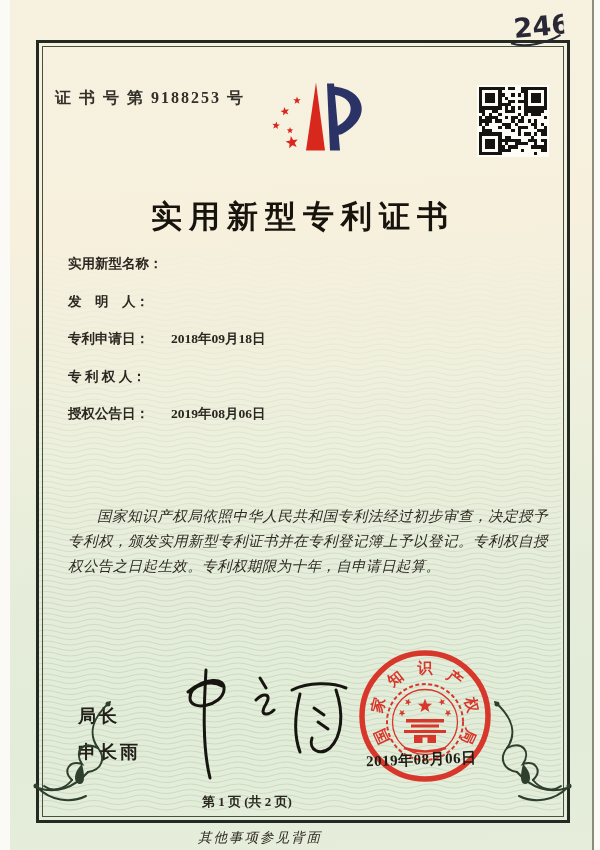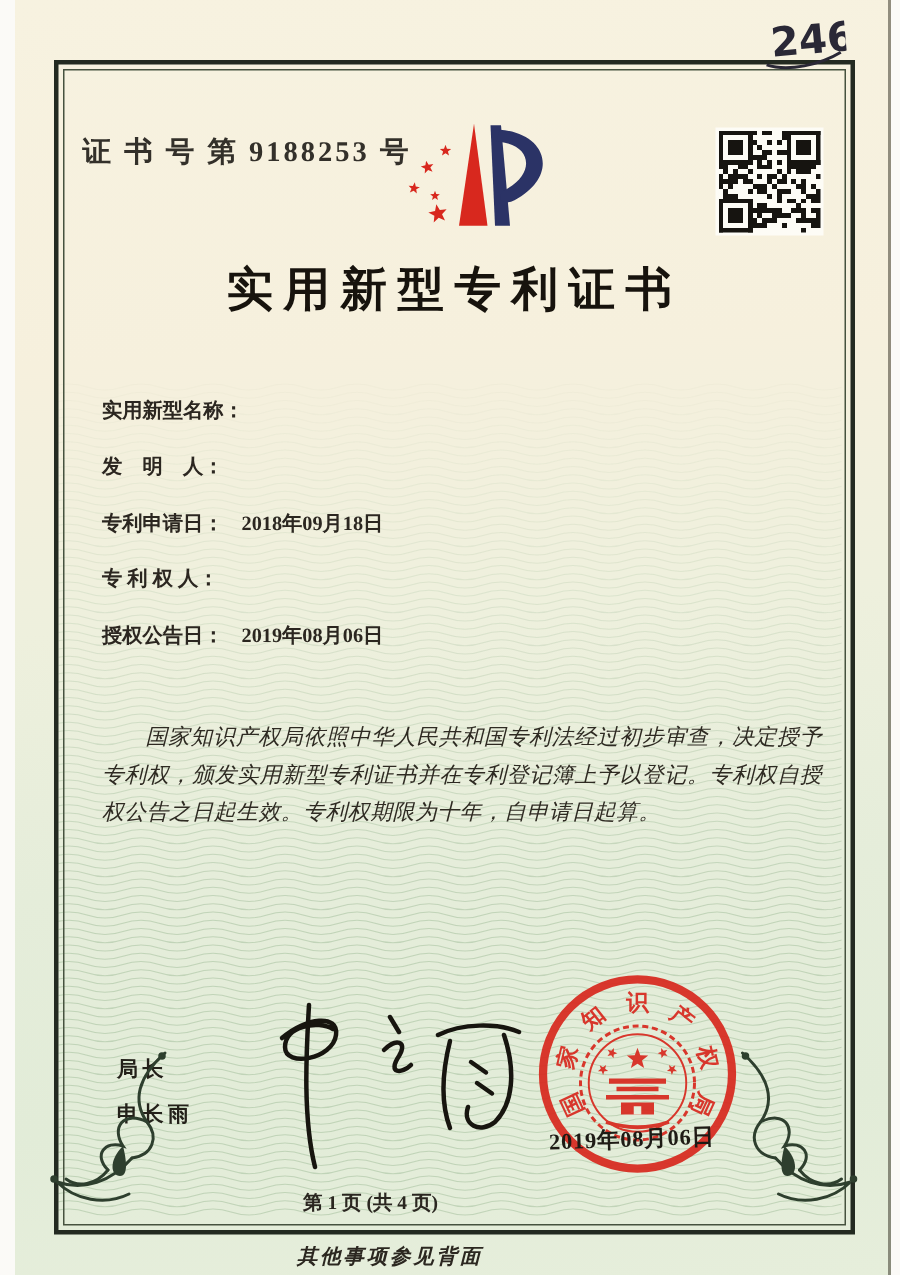--- a/index.html
+++ b/index.html
@@ -5,47 +5,47 @@
   html,body{margin:0;padding:0;}
   body{width:600px;height:850px;position:relative;background:#fbfaf7;overflow:hidden;
        font-family:"Liberation Serif","DejaVu Serif",serif;color:#2a2620;}
   .page{position:absolute;left:10px;top:0;width:582px;height:850px;
         background:linear-gradient(177deg,#f7f2e0 0%,#f6f0dd 28%,#eef0dd 48%,#e5edda 68%,#e2ecd8 86%,#e6eedb 100%);
         border-right:2px solid rgba(62,58,46,.55);}
   .frame{position:absolute;left:26px;top:40px;width:528px;height:777px;
          border:3px solid #232a21;outline:1px solid #46523f;outline-offset:-7px;}
   .waves{position:absolute;left:29px;top:43px;width:522px;height:771px;pointer-events:none;}
   .waves path{fill:none;stroke:#a4bf9d;stroke-width:.7;}
-  .cert-number{position:absolute;left:45px;top:88px;font-size:19px;font-weight:700;letter-spacing:2px;color:#33302a;}
+  .cert-number{position:absolute;left:45px;top:88px;font-size:16px;font-weight:700;letter-spacing:2px;color:#33302a;}
   .logo{position:absolute;left:240px;top:80px;width:135px;height:86px;}
   .qr{position:absolute;left:467px;top:85px;width:68px;height:68px;background:#fdfcf6;padding:2px;}
   .hand-number{position:absolute;left:498px;top:8px;width:56px;height:44px;transform:rotate(-5deg);}
   .hand-number text{font-family:"DejaVu Sans",sans-serif;font-size:27px;font-weight:700;fill:#2a2836;}
   .hand-number path{stroke:#2a2836;stroke-width:2;fill:none;}
-  .title{position:absolute;left:93px;top:172px;width:400px;text-align:center;
+  .title{position:absolute;left:93px;top:196px;width:400px;text-align:center;
          font-size:31px;font-weight:700;letter-spacing:7px;color:#17130d;}
   .fields{position:absolute;left:58px;top:255px;width:470px;font-size:13.5px;font-weight:700;color:#2b2620;}
-  .row{height:37.5px;display:flex;align-items:center;position:relative;white-space:nowrap;}
+  .row{height:37.5px;display:flex;align-items:flex-start;position:relative;white-space:nowrap;gap:10px;}
   .lbl{flex:0 0 93px;}
   .grant2{position:absolute;left:235px;top:0;}
   .grant2 .lbl{display:inline-block;width:93px;}
-  .paras{position:absolute;left:58px;top:480px;width:480px;font-size:14.5px;line-height:25px;
+  .paras{position:absolute;left:58px;top:504px;width:480px;font-size:14.5px;line-height:25px;
          font-style:italic;color:#2e2a22;text-align:justify;letter-spacing:.4px;}
   .paras p{margin:0;text-indent:2em;}
-  .signer{position:absolute;left:68px;top:704px;font-size:14px;font-weight:700;letter-spacing:3px;color:#232019;}
+  .signer{position:absolute;left:68px;top:704px;font-size:18px;font-weight:700;letter-spacing:3px;color:#232019;}
   .signer div{margin-bottom:12px;}
   .signature{position:absolute;left:150px;top:660px;width:200px;height:135px;}
   .signature path{stroke:#17150f;stroke-width:3;fill:none;stroke-linecap:round;}
   .seal{position:absolute;left:345px;top:646px;width:140px;height:140px;opacity:.92;}
   .seal-char{font-size:15px;font-weight:700;fill:#d8281e;text-anchor:middle;}
   .seal-date{position:absolute;left:356px;top:750px;width:130px;font-size:15px;font-weight:700;
              letter-spacing:.5px;color:#1e1b15;transform:rotate(-2deg);}
   .page-number{position:absolute;left:132px;top:793px;width:210px;text-align:center;font-size:13px;font-weight:700;}
   .back-note{position:absolute;left:145px;top:829px;width:210px;text-align:center;
-             font-size:13.5px;font-style:italic;font-weight:700;letter-spacing:2px;color:#2b2720;}
+             font-size:13.5px;font-style:italic;font-weight:400;letter-spacing:2px;color:#2b2720;}
   .corner{position:absolute;width:95px;height:115px;}
   .corner path{stroke:#2e3f2e;stroke-width:2;fill:none;stroke-linecap:round;}
   .corner .fl{fill:#2e3f2e;stroke:none;}
   .corner-left{left:12px;top:696px;}
   .corner-right{left:478px;top:696px;transform:scaleX(-1);}
   .qr rect{fill:#161410;}
   .logo .navy{fill:#2b3366;}
   .logo .red{fill:#d8281e;}
   .seal circle{stroke:#d8281e;}
 </style>
@@ -413,16 +413,16 @@
   <svg class="corner corner-right" viewBox="0 0 95 115">
     <path d="M88,6 C70,22 66,38 76,52 C84,62 80,74 66,76"></path>
     <path d="M76,52 C60,44 52,56 60,68 C48,64 40,74 50,84"></path>
     <path d="M66,76 C52,92 34,98 16,92 C28,104 48,108 64,100"></path>
     <path d="M60,68 C50,78 52,88 58,88 C64,88 62,76 60,68" class="fl"></path>
     <circle cx="14" cy="90" r="2.5" class="fl"></circle>
     <circle cx="86" cy="8" r="2.5" class="fl"></circle>
     <path d="M50,84 C42,94 30,96 22,90"></path>
   </svg>
 
-  <div class="page-number">第 1 页 (共 4 页)</div>
+  <div class="page-number">第 1 页 (共 2 页)</div>
   <div class="back-note">其他事项参见背面</div>
 
 </div>
 
 </body></html>

